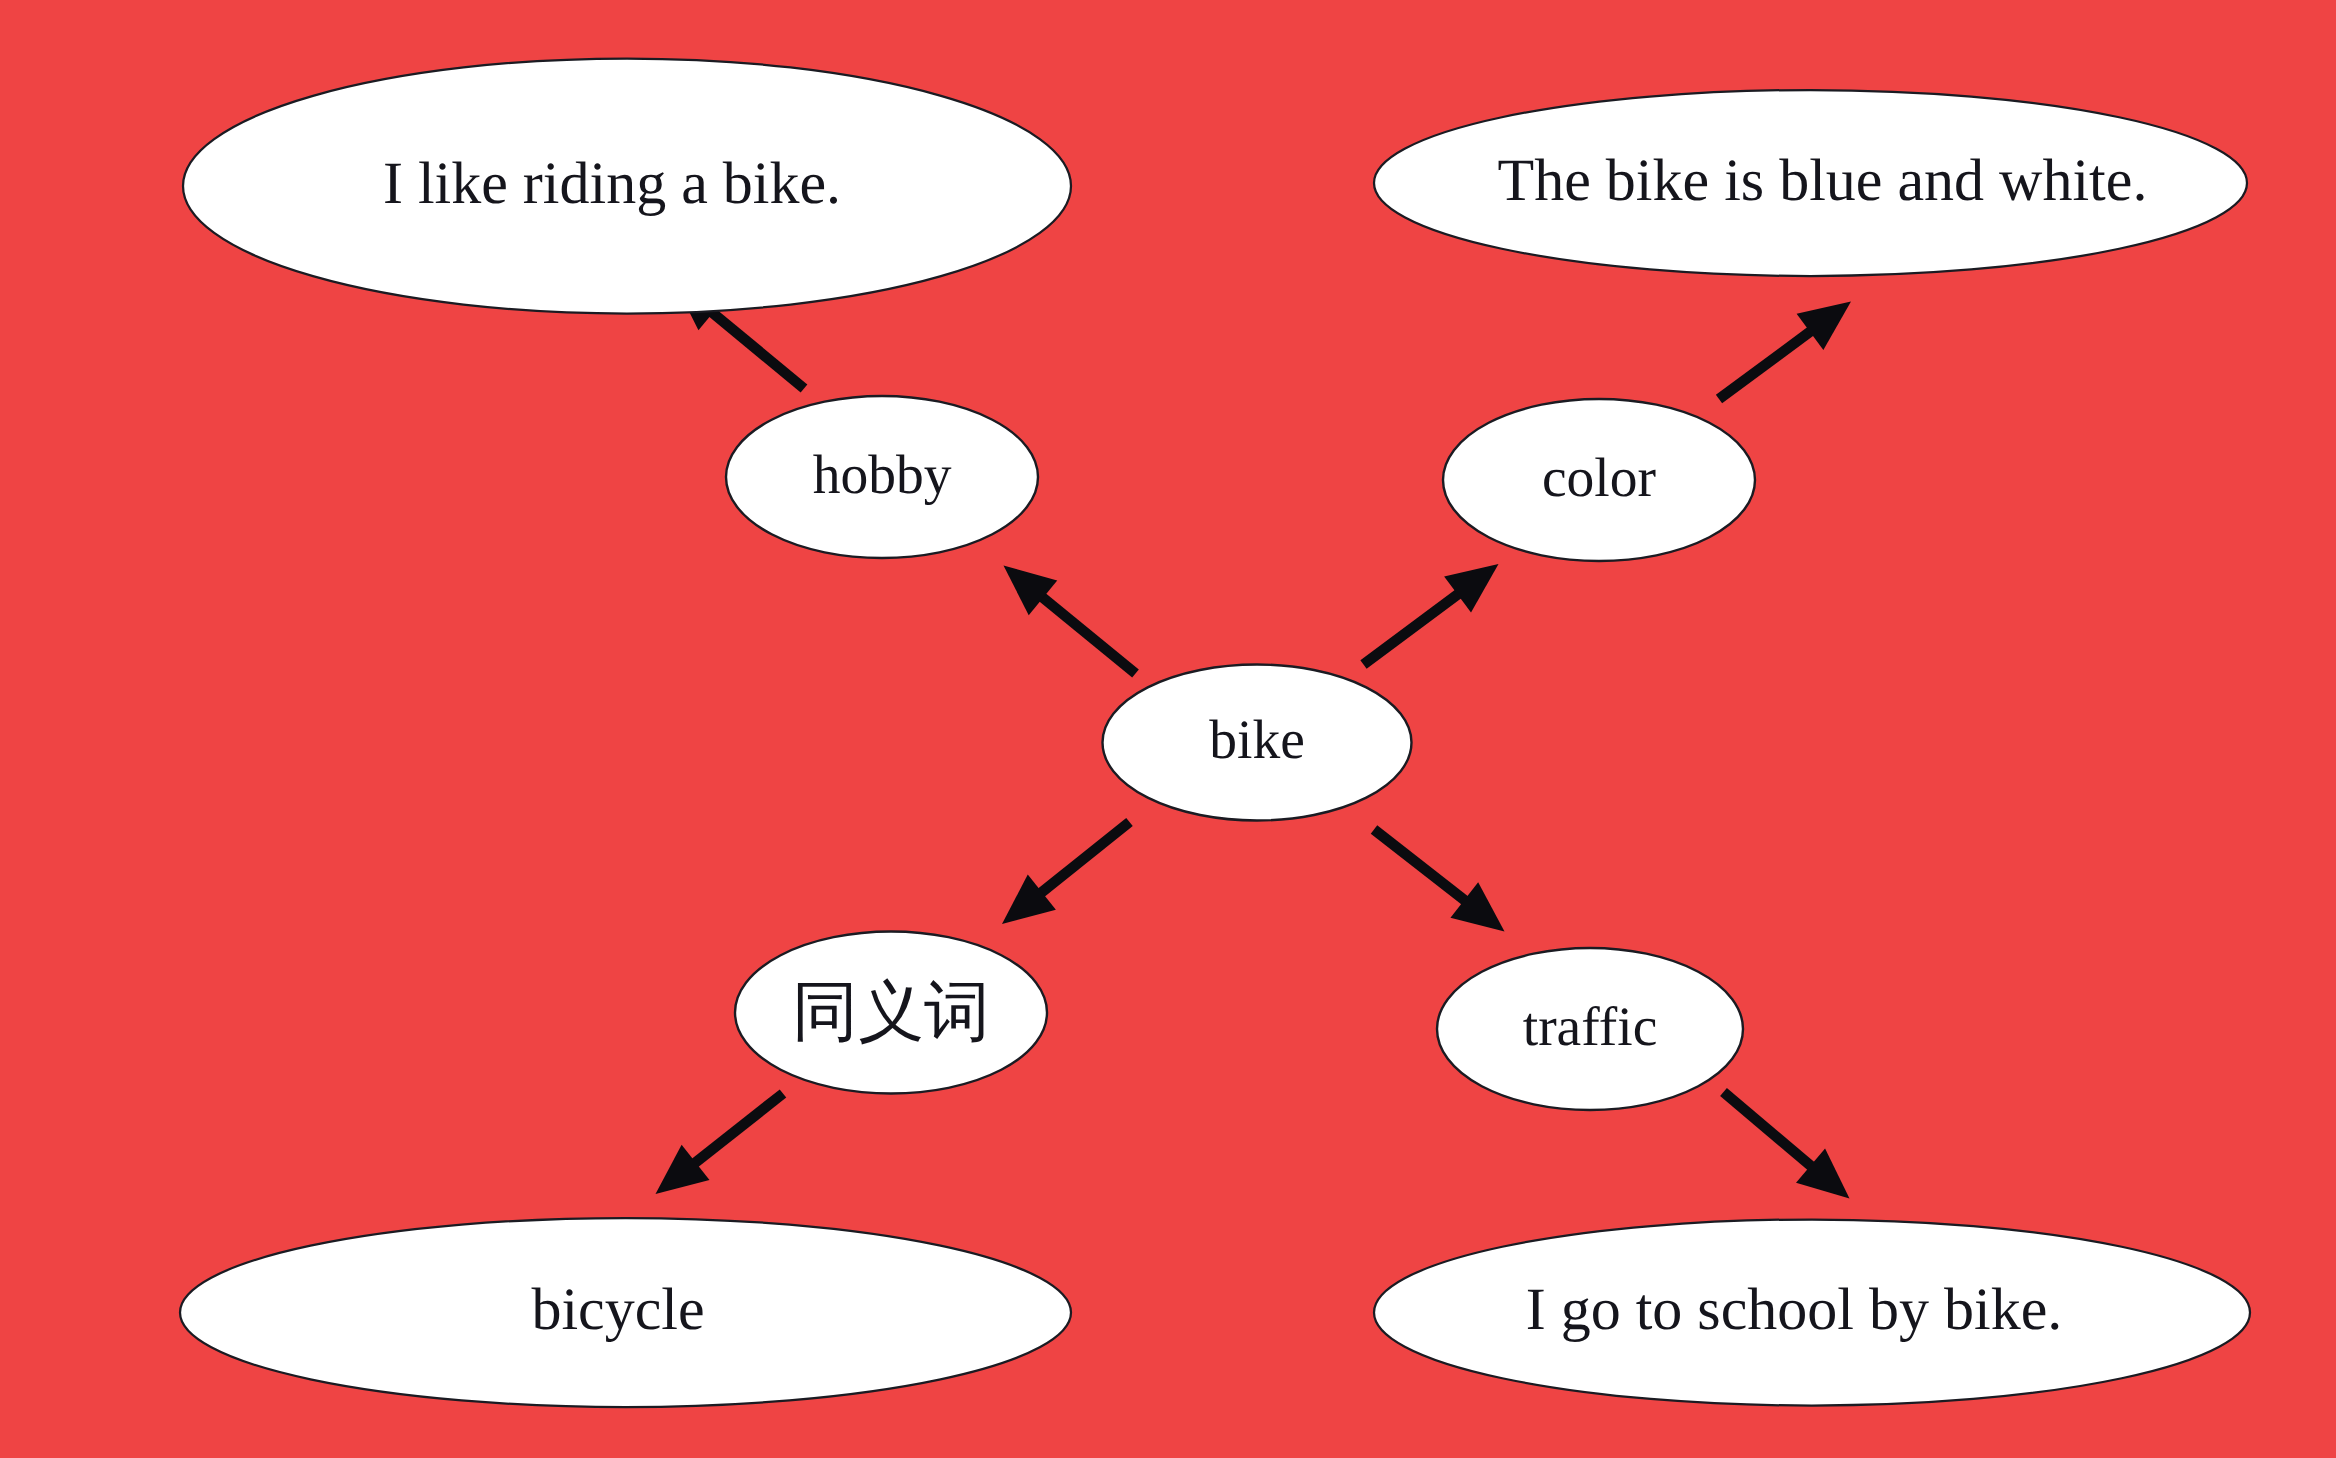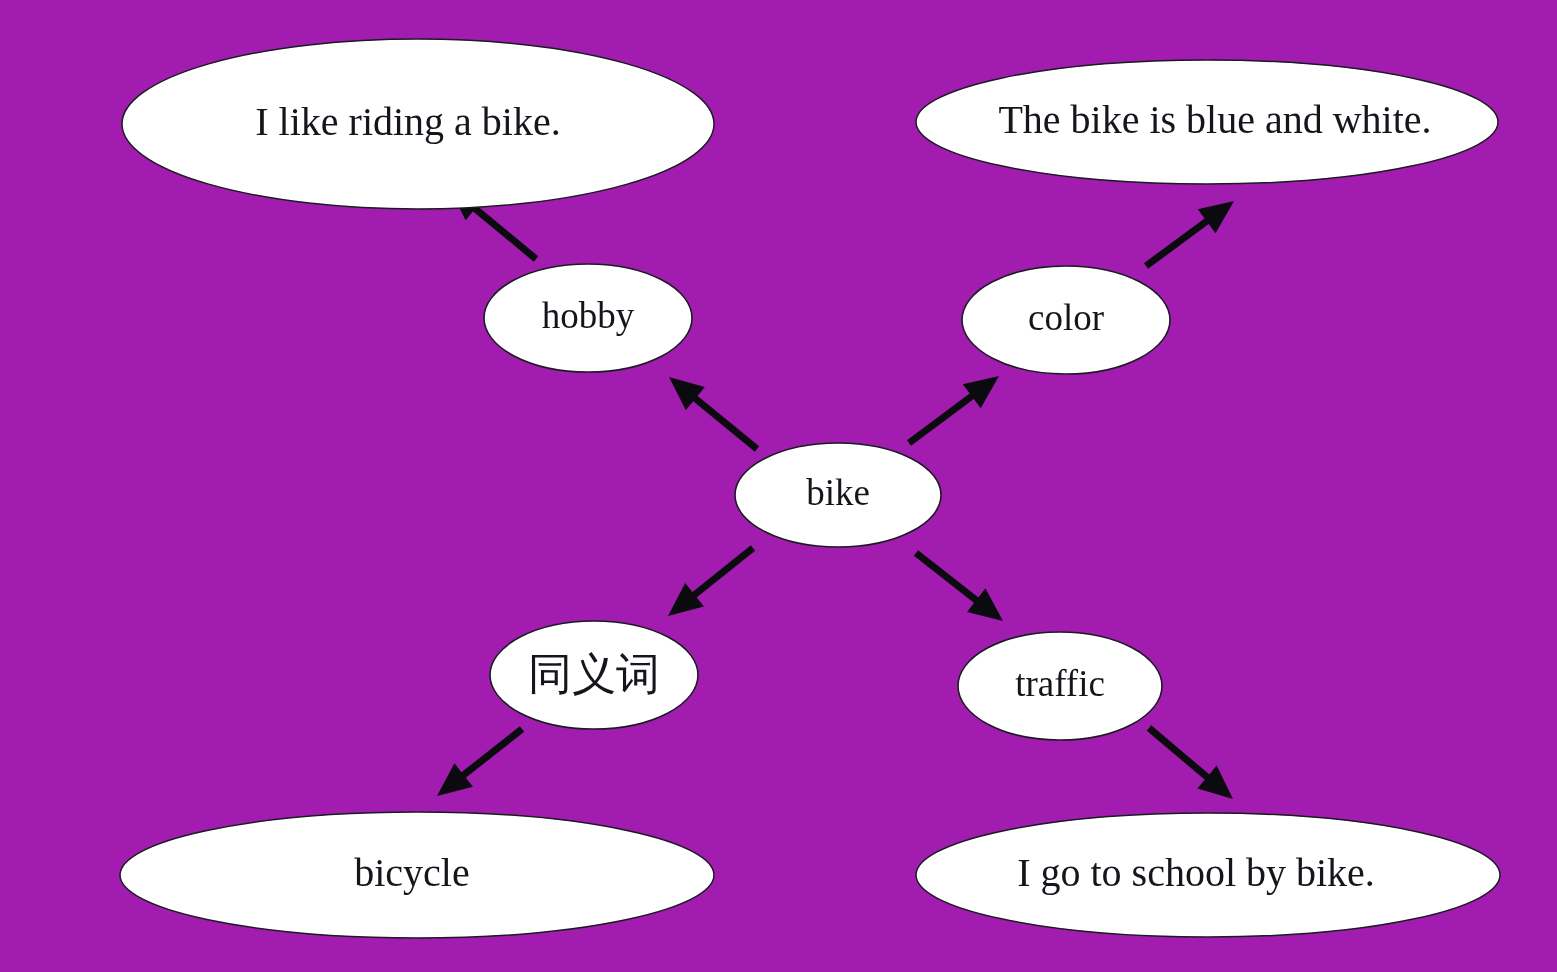--- a/index.html
+++ b/index.html
@@ -10,21 +10,21 @@
   body {
     width: 1557px;
     height: 972px;
     overflow: hidden;
     font-family: "Liberation Serif", "DejaVu Serif", serif;
   }
   #mindmap-root {
     position: relative;
     width: 1557px;
     height: 972px;
-    background: #a21caf;
+    background: #ef4444;
   }
   svg#diagram {
     display: block;
     width: 1557px;
     height: 972px;
   }
   .node-ellipse {
     fill: #ffffff;
     stroke: #1b1b22;
     stroke-width: 1.6;

